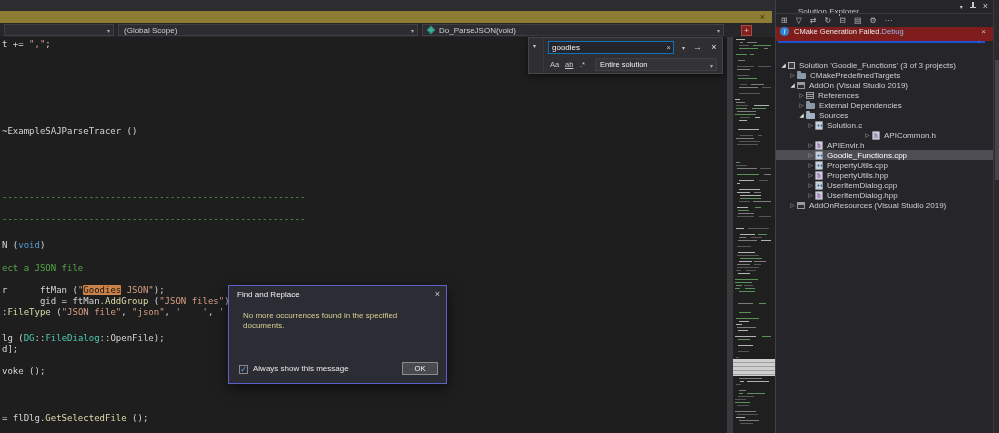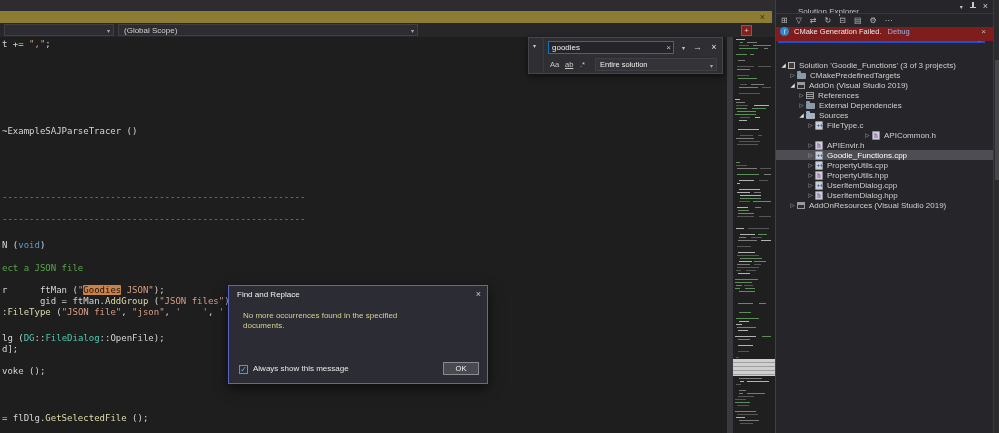--- a/index.html
+++ b/index.html
@@ -57,21 +57,21 @@
   .fp-next{left:161px;width:15px;font-size:9px;line-height:12px}
   .fp-close{left:178px;width:14px;font-size:9px;line-height:12px;color:#e0e0e0}
   .fp-toggle{position:absolute;top:22px;font-size:7.5px;color:#c8c8c8;cursor:pointer}
   .fp-aa{left:21px}.fp-ab{left:36px;text-decoration:underline}.fp-re{left:51px}
   .fp-scope{position:absolute;left:66px;top:20px;width:122px;height:13px;background:#333338;border:1px solid #3f3f46;
             display:flex;align-items:center;cursor:pointer}
   .fp-scope .combo-text{font-size:7.5px;color:#efefef;margin-left:4px}
   .fp-scope .combo-chevron{top:3px}
 
   
-  .find-dialog{position:absolute;left:228px;top:285px;width:260px;height:99px;background:#2c2c34;
+  .find-dialog{position:absolute;left:228px;top:285px;width:219px;height:99px;background:#2c2c34;
                border:1px solid #5c62c8;box-shadow:0 4px 12px rgba(0,0,0,.6);z-index:6}
   .fd-title{position:absolute;left:8px;top:4px;font-size:8px;color:#f1f1f1}
   .fd-close{position:absolute;right:6px;top:3px;font-size:9px;color:#c8c8c8;cursor:pointer}
   .fd-msg{position:absolute;left:14px;top:25px;width:192px;font-size:8px;color:#d6d091;line-height:10px}
   .fd-check{position:absolute;left:10px;bottom:9px;width:9px;height:9px;background:#2c2c34;border:1px solid #8a8a8a;
             color:#6cb2e8;font-size:8px;line-height:8px;text-align:center;cursor:pointer}
   .fd-check-label{position:absolute;left:24px;bottom:10px;font-size:8px;color:#e8e8e8}
   .fd-ok{position:absolute;right:8px;bottom:8px;width:36px;height:13px;background:#494950;border:1px solid #8a8a92;
          color:#f5f5f5;font-size:7.5px;font-family:"Liberation Sans",sans-serif;cursor:pointer}
 
@@ -92,21 +92,21 @@
   .se-search input{position:absolute;inset:0;background:transparent;border:none;outline:none;color:#9a9a9a;
                    font-size:7.5px;padding-left:4px;font-family:"Liberation Sans",sans-serif}
   .mag-icon{position:absolute;right:3px;top:2px;width:8px;height:8px}
   .mag-icon::before{content:"";position:absolute;left:0;top:0;width:4px;height:4px;border:1px solid #9a9a9a;border-radius:50%}
   .mag-icon::after{content:"";position:absolute;left:5px;top:5px;width:3px;height:1px;background:#9a9a9a;transform:rotate(45deg)}
   .se-infobar{position:absolute;left:0;top:27px;width:100%;height:14px;background:#7f1d1d;display:flex;align-items:flex-start}
   .info-icon{width:9px;height:9px;border-radius:50%;background:#2e86d2;color:#fff;font-size:7px;line-height:9px;
              text-align:center;margin-left:4px;flex:none}
   .info-icon::after{content:"i";font-style:italic}
   .ib-msg{font-size:7.5px;color:#e8e8e8;margin-left:5px;white-space:nowrap}
-  .ib-link{font-size:7.5px;color:#8fb8e8;margin-left:6px;cursor:pointer}
+  .ib-link{font-size:7.5px;color:#8fb8e8;cursor:pointer}
   .ib-close{margin-left:auto;margin-right:7px;color:#c0c0c0;font-size:8px;cursor:pointer}
   .se-tree{position:absolute;left:0;top:60px;width:100%}
   .tree-row{height:10px;display:flex;align-items:center;white-space:nowrap;cursor:pointer}
   .tree-row.selected{background:#4d4d53}
   .arrow{width:9px;flex:none;text-align:center;font-size:5.5px;color:#b4b4b4}
   .node-icon{flex:none;margin-right:3px;position:relative}
   .icon-solution{width:7px;height:7px;border:1px solid #b8b8b8;background:#3a3a40}
   .icon-folder,.icon-folder-open{width:9px;height:6px;background:#8a99a8;border-radius:1px;margin-top:2px;position:relative}
   .icon-folder::before,.icon-folder-open::before{content:"";position:absolute;left:0;top:-2px;width:4px;height:2px;background:inherit;border-radius:1px 1px 0 0}
   .icon-folder-open{background:#a3b2c2}
@@ -133,20 +133,25 @@
   <div class="banner-row2">
     <span class="banner-close">×</span>
   </div>
 
   <div class="nav-bar">
     <div class="nav-combo c1">
       <span class="combo-chevron">▾</span>
     </div>
     <div class="nav-combo c2">
       <span class="combo-text">(Global Scope)</span>
+      <span class="combo-chevron">▾</span>
+    </div>
+    <div class="nav-combo c3">
+      <span class="method-icon"></span>
+      <span class="combo-text">Do_ParseJSON(void)</span>
       <span class="combo-chevron">▾</span>
     </div>
     <div class="error-badge">
       <span>+</span>
     </div>
   </div>
 
   <div class="editor-bg" id="code-layer">
       <div class="code-line" style="top: 2px;"><span class="seg p">t += </span><span class="seg s">","</span><span class="seg p">;</span></div>
       <div class="code-line" style="top: 89px;"><span class="seg p">~ExampleSAJParseTracer ()</span></div>
@@ -374,21 +379,21 @@
           <span class="tree-label">External Dependencies</span>
         </div>
         <div class="tree-row" style="padding-left: 21px;">
           <span class="arrow" style="color: rgb(224, 224, 224);">◢</span>
           <span class="node-icon icon-folder-open"></span>
           <span class="tree-label">Sources</span>
         </div>
         <div class="tree-row" style="padding-left: 30px;">
           <span class="arrow">▷</span>
           <span class="node-icon icon-cpp"></span>
-          <span class="tree-label">FileType.c</span>
+          <span class="tree-label">Solution.c</span>
         </div>
         <div class="tree-row" style="padding-left: 30px; justify-content: center;">
           <span class="arrow">▷</span>
           <span class="node-icon icon-h"></span>
           <span class="tree-label">APICommon.h</span>
         </div>
         <div class="tree-row" style="padding-left: 30px;">
           <span class="arrow">▷</span>
           <span class="node-icon icon-h"></span>
           <span class="tree-label">APIEnvir.h</span>

